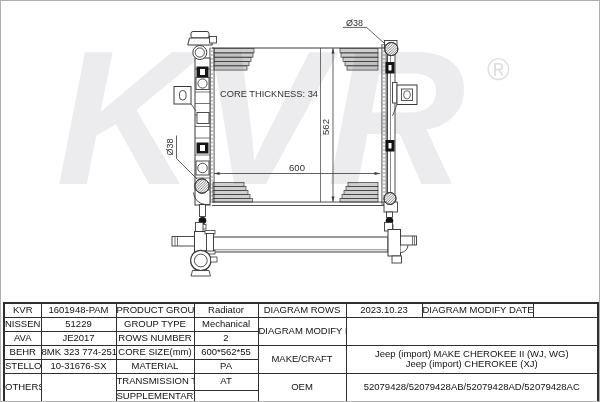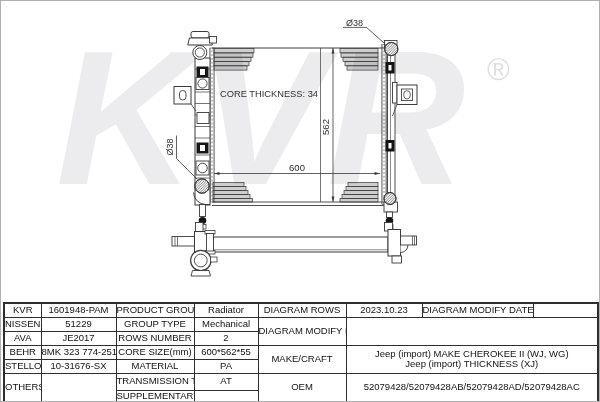--- a/index.html
+++ b/index.html
@@ -274,21 +274,21 @@
     <td>2</td>
   </tr>
   <tr style="height:14px">
     <td>BEHR</td>
     <td>8MK 323 774-251</td>
     <td>CORE SIZE(mm)</td>
     <td>600*562*55</td>
     <td rowspan="2">MAKE/CRAFT</td>
     <td colspan="3" rowspan="2">
       <div>Jeep (import) MAKE CHEROKEE II (WJ, WG)</div>
-      <div>Jeep (import) THICKNESS (XJ)</div>
+      <div>Jeep (import) CHEROKEE (XJ)</div>
     </td>
   </tr>
   <tr style="height:14px">
     <td>STELLOX</td>
     <td>10-31676-SX</td>
     <td>MATERIAL</td>
     <td>PA</td>
   </tr>
   <tr style="height:17px">
     <td rowspan="2">OTHERS</td>

